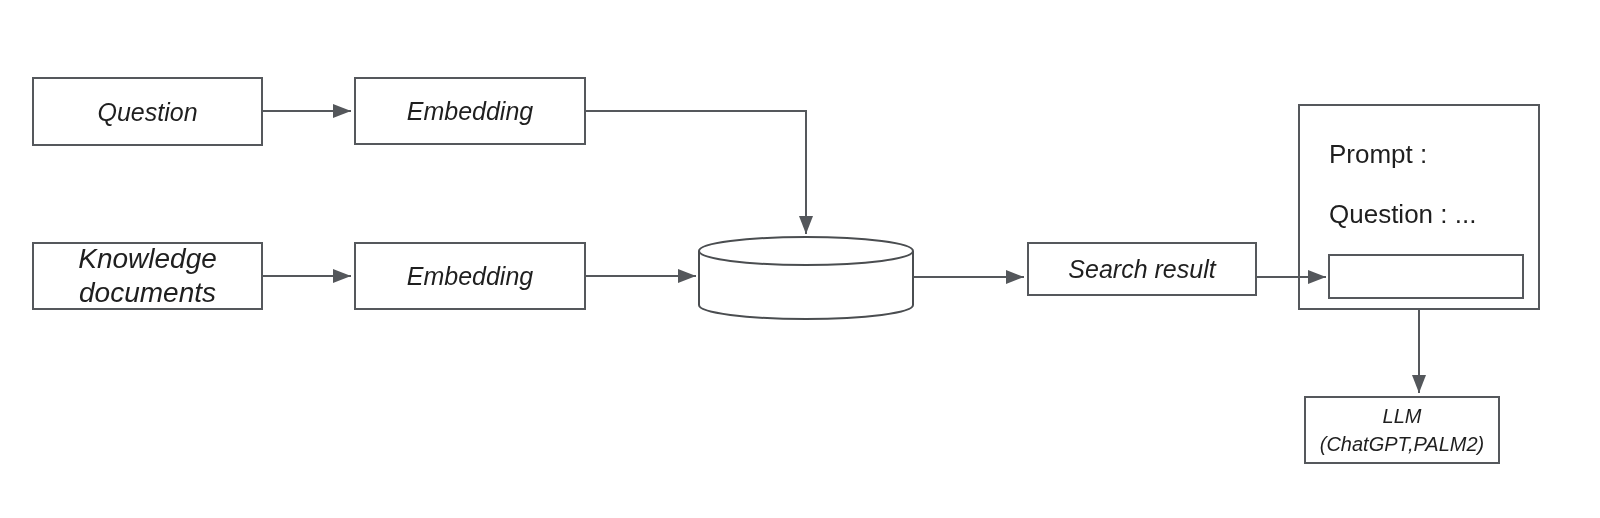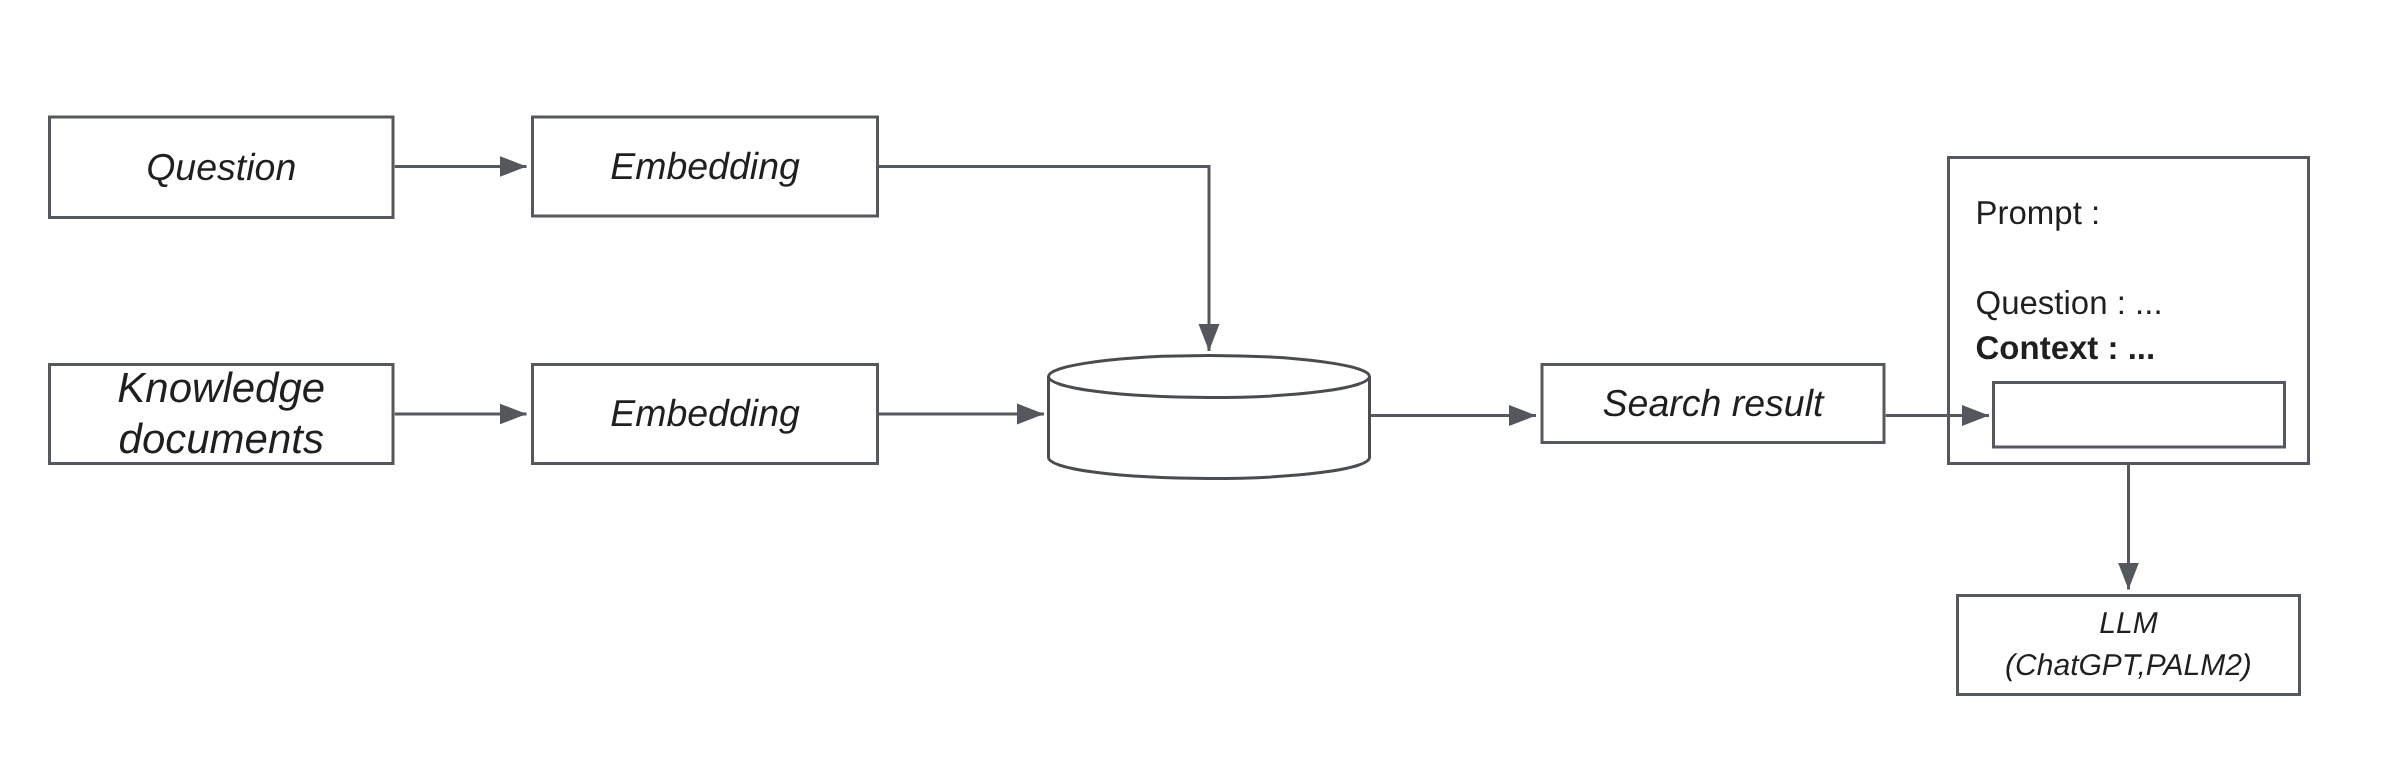--- a/index.html
+++ b/index.html
@@ -70,43 +70,43 @@
     width: 242px;
     height: 206px;
     border: 2px solid #55585c;
     background: transparent;
     color: #1f1f1f;
     z-index: 1;
   }
   #prompt-box p {
     position: absolute;
     left: 17px;
-    margin: 0;
-    font-size: 22px;
+    margin: 12px;
+    font-size: 26px;
     line-height: 30px;
     white-space: nowrap;
   }
   #prompt-heading   { top: 21px; }
   #prompt-question  { top: 81px; }
   #prompt-context   { top: 111px; font-weight: bold; }
   #prompt-slot {
     position: absolute;
     box-sizing: border-box;
     left: 28px;
     top: 148px;
     width: 196px;
     height: 45px;
     border: 2px solid #55585c;
     background: transparent;
   }
 
   #llm-box {
     left: 1304px;
     top: 396px;
-    width: 230px;
+    width: 196px;
     height: 68px;
     flex-direction: column;
     font-size: 20px;
     line-height: 28px;
   }
 </style>
 </head>
 <body>
 
 <div class="canvas">
@@ -155,21 +155,20 @@
   </div>
 
 
   <div class="node" id="search-result-box">
     <span>Search result</span>
   </div>
 
   <div id="prompt-box">
     <p id="prompt-heading">Prompt :</p>
     <p id="prompt-question">Question : ...</p>
-    <p id="prompt-context">Context : ...</p>
     <div id="prompt-slot"></div>
   </div>
 
   <div class="node" id="llm-box">
     <span>LLM</span>
     <span>(ChatGPT,PALM2)</span>
   </div>
 
 </div>
 

